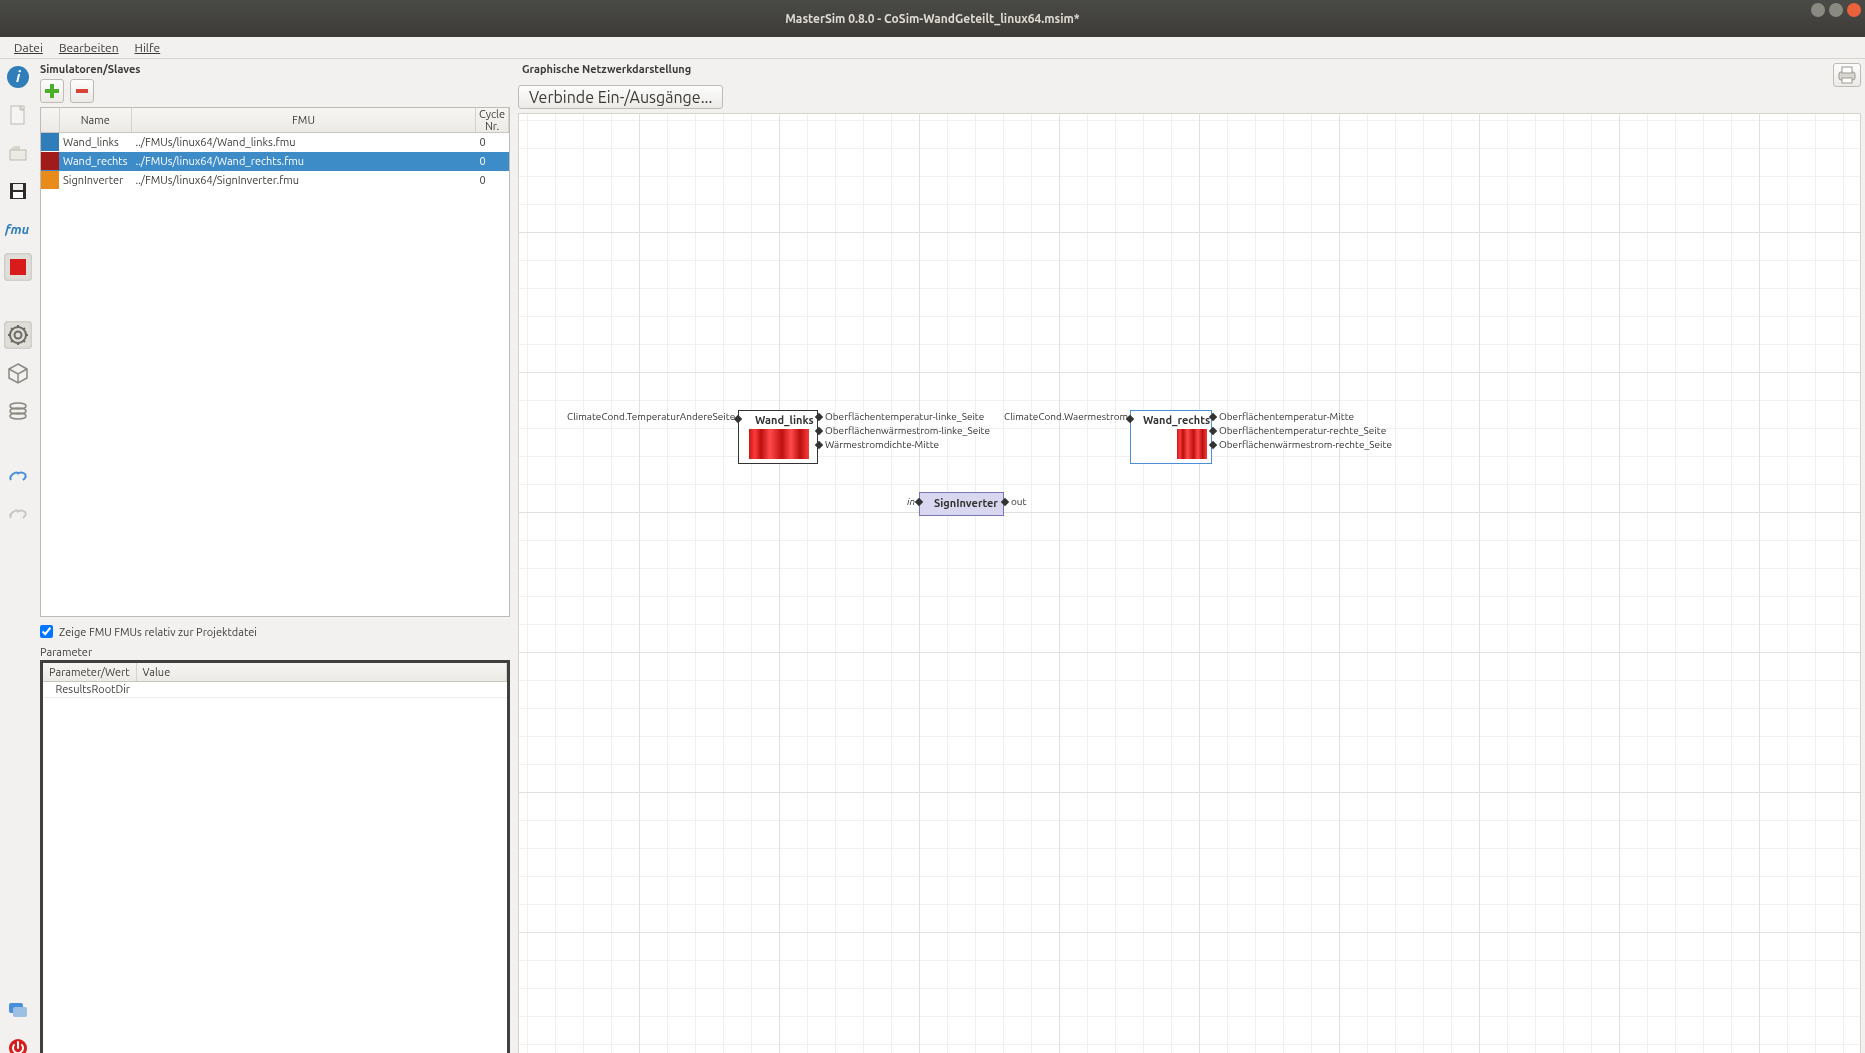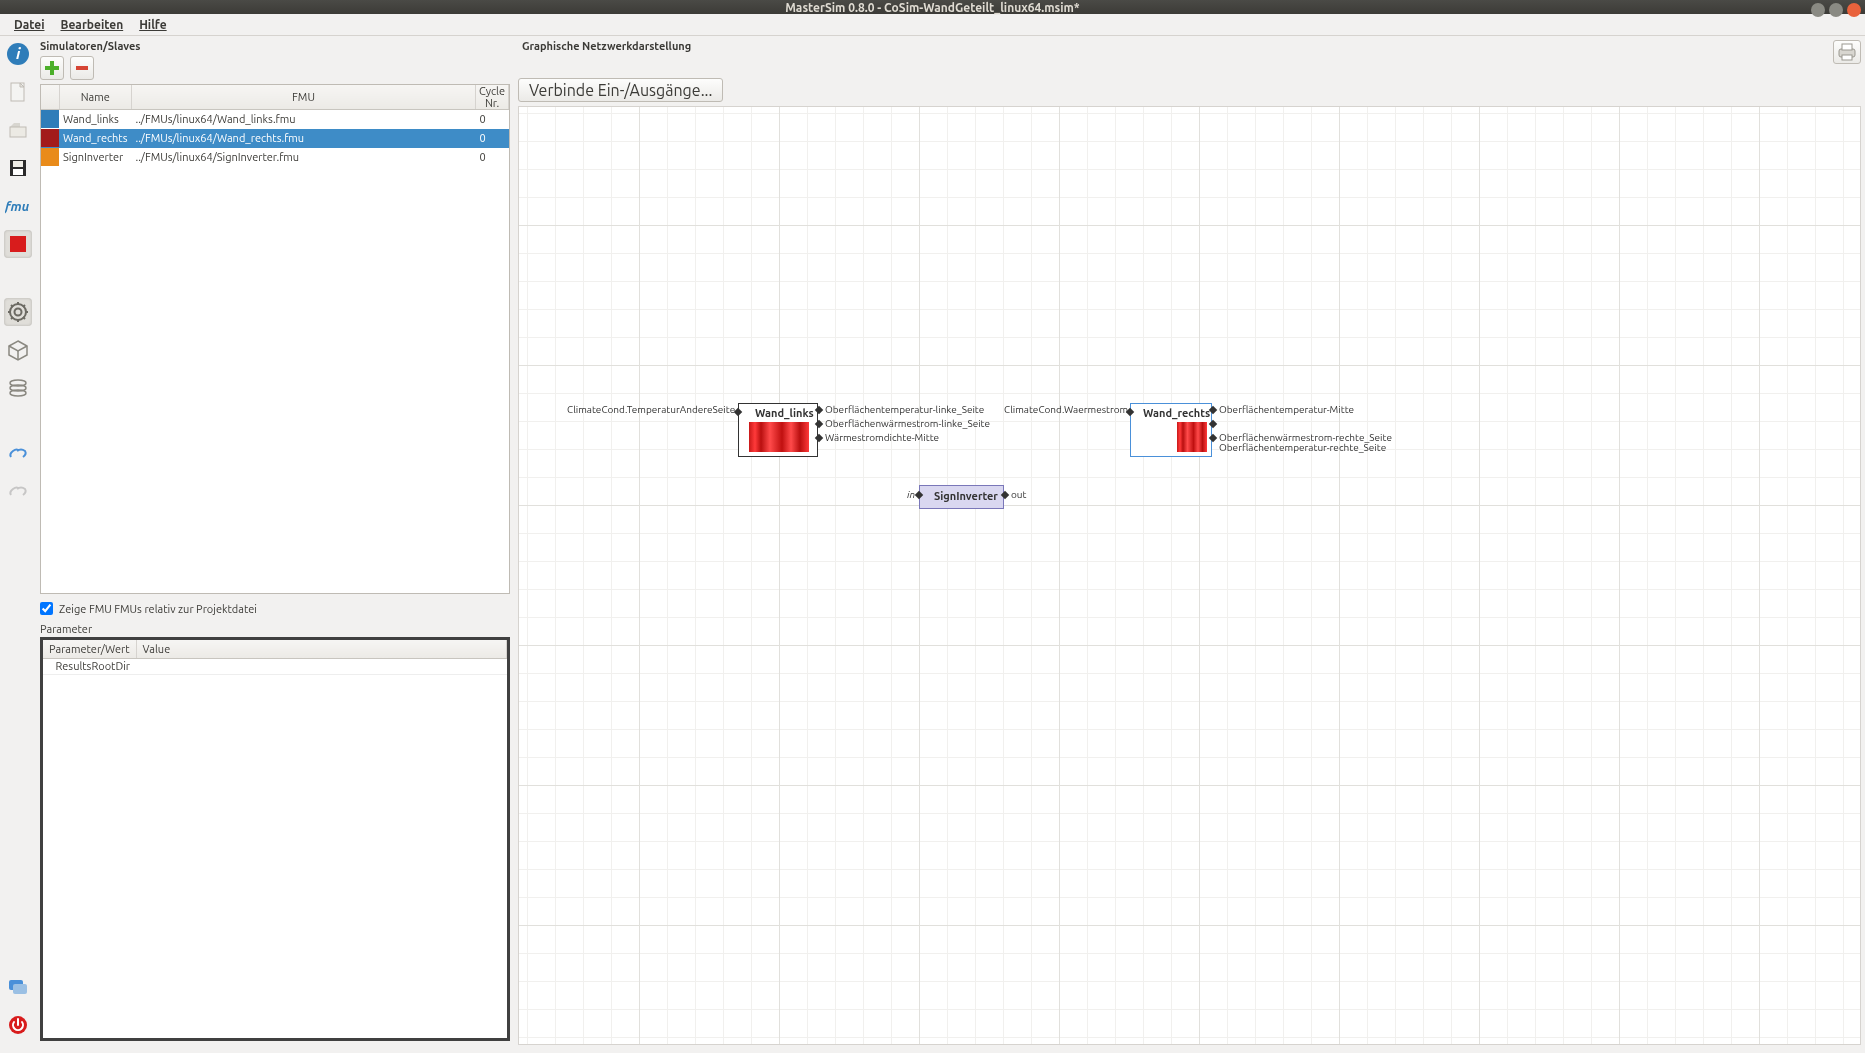--- a/index.html
+++ b/index.html
@@ -1,29 +1,29 @@
 <!DOCTYPE html>
 <html><head>
   <meta charset="utf-8">
   <style>
     * { margin: 0; padding: 0; box-sizing: border-box; font-family: "Ubuntu", "Liberation Sans", Arial, sans-serif; }
     body { width: 1865px; height: 1053px; background: #f2f1f0; overflow: hidden; }
 
     
-    .titlebar { height: 14px; background: linear-gradient(#4a4a46, #3c3b37); display:flex; align-items:center; justify-content:center; position:relative; }
+    .titlebar { height: 37px; background: linear-gradient(#4a4a46, #3c3b37); display:flex; align-items:center; justify-content:center; position:relative; }
     .titlebar .title { color:#dfdbd2; font-size:12px; font-weight:bold; }
     .win-btns { position:absolute; right:4px; top:3px; display:flex; gap:4px; }
     .win-btn { width:14px; height:14px; border-radius:7px; }
     .wb-min { background:#8a8a83; }
     .wb-max { background:#8a8a83; }
     .wb-close { background:#e9623c; }
 
     
     .menubar { height:22px; background:#f2f1f0; border-bottom:1px solid #d6d3cf; display:flex; align-items:center; padding:0 6px; font-size:12px; color:#3c3b37; }
-    .menubar .menu-item { padding:2px 8px;font-weight:bold; }
+    .menubar .menu-item { padding:2px 8px; }
     .menu-underline { text-decoration: underline; text-decoration-skip-ink:none; }
 
     
     .app-body { display:flex; height: calc(1053px - 44px); }
     .left-toolbar { width:36px; background:#f2f1f0; display:flex; flex-direction:column; align-items:center; padding-top:4px; gap:10px; }
     .tb-btn { width:28px; height:28px; display:flex; align-items:center; justify-content:center; border-radius:4px; }
     .tb-btn.active { background:#e0ded9; box-shadow:inset 0 0 3px rgba(0,0,0,.2); }
 
     .panels { flex:1; display:flex;justify-content:center; }
 
@@ -44,21 +44,21 @@
     .relpath-row { display:flex; align-items:center; gap:6px; font-size:11px; color:#3c3b37; padding:4px 4px 2px 4px; }
     .param-title { font-size:11px; color:#3c3b37; padding:6px 4px 2px 4px; }
     .param-table-wrap { flex:1; margin:0 4px 4px 4px; border:3px solid #404040; background:#fff; }
     .param-tbl { width:100%; border-collapse:collapse; font-size:11px; color:#3c3b37; }
     .param-tbl th { background:linear-gradient(#f6f5f3,#eceae6); border-bottom:1px solid #c8c5bf; border-right:1px solid #d6d3cf; height:18px; font-weight:normal; text-align:left; padding:0 6px;}
     .param-tbl td { height:16px; border-bottom:1px solid #eee; padding:0 6px; }
 
     
     .right-panel { flex:1; display:flex; flex-direction:column; padding:4px 4px 0 4px; }
     .right-top { display:flex; align-items:flex-start; justify-content:space-between; }
-    .right-top-left { display:flex; flex-direction:column; gap:22px; }
+    .right-top-left { display:flex; flex-direction:column; gap:6px; }
     .std-btn { height:24px; border:1px solid #bfbbb4; border-radius:3px; background:linear-gradient(#fdfdfc,#ebeae7); font-size:16px; color:#3c3b37; padding:0 10px; }
 
     .canvas-wrap { flex:1; margin-top:4px; background:#fff; position:relative; overflow:hidden; border:1px solid #d6d3cf;}
     .grid-bg {
       position:absolute; inset:0;
       background-image:
         linear-gradient(#e1e0dc 1px, transparent 1px),
         linear-gradient(90deg, #e1e0dc 1px, transparent 1px),
         linear-gradient(#f1f0ee 1px, transparent 1px),
         linear-gradient(90deg, #f1f0ee 1px, transparent 1px);
@@ -326,21 +326,21 @@
         <div class="node-box" style="left:611px; top:296px; width:82px; height:54px; background:#fff; border:1.5px solid #4a90d9;">
           <div class="node-title" style="left:12px; top:3px;">Wand_rechts</div>
           <div class="red-block" style="left:46px; top:18px; width:30px; height:30px;"></div>
         </div>
         <div class="port-tick" style="left:608px; top:302px;"></div>
         <div class="port-tick" style="left:691px; top:300px;"></div>
         <div class="port-tick" style="left:691px; top:314px;"></div>
         <div class="port-tick" style="left:691px; top:328px;"></div>
         <div class="port-label" style="left:485px; top:297px;">ClimateCond.Waermestrom</div>
         <div class="port-label" style="left:700px; top:297px;">Oberflächentemperatur-Mitte</div>
-        <div class="port-label" style="left:700px; top:311px;margin-top:24px;">Oberflächentemperatur-rechte_Seite</div>
+        <div class="port-label" style="left:700px; top:311px;">Oberflächentemperatur-rechte_Seite</div>
         <div class="port-label" style="left:700px; top:325px;">Oberflächenwärmestrom-rechte_Seite</div>
 
         <div class="node-box purple-box" style="left:400px; top:378px; width:85px; height:24px;">
           <div class="node-title" style="left:14px; top:4px; font-weight:bold;">SignInverter</div>
         </div>
         <div class="port-tick" style="left:397px; top:385px;"></div>
         <div class="port-tick" style="left:483px; top:385px;"></div>
         <div class="port-label" style="left:388px; top:382px;font-style:italic;">in</div>
         <div class="port-label" style="left:492px; top:382px;">out</div>
       </div>

